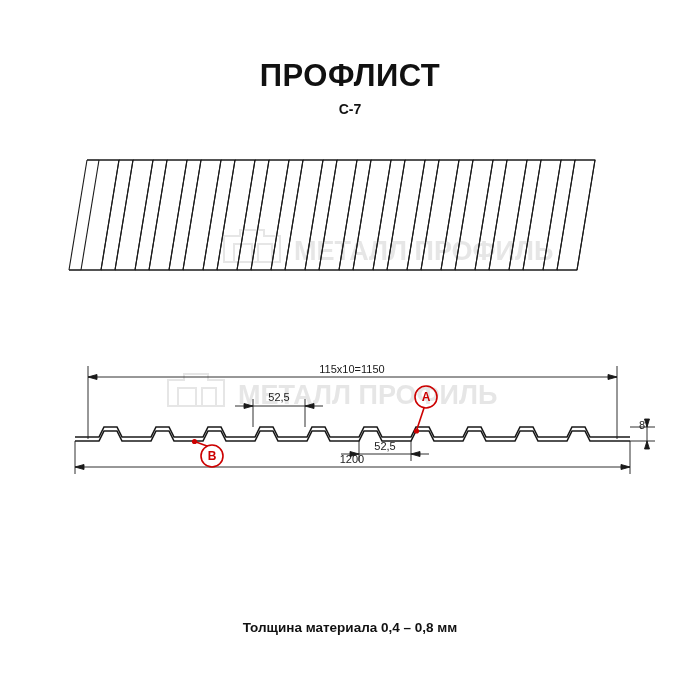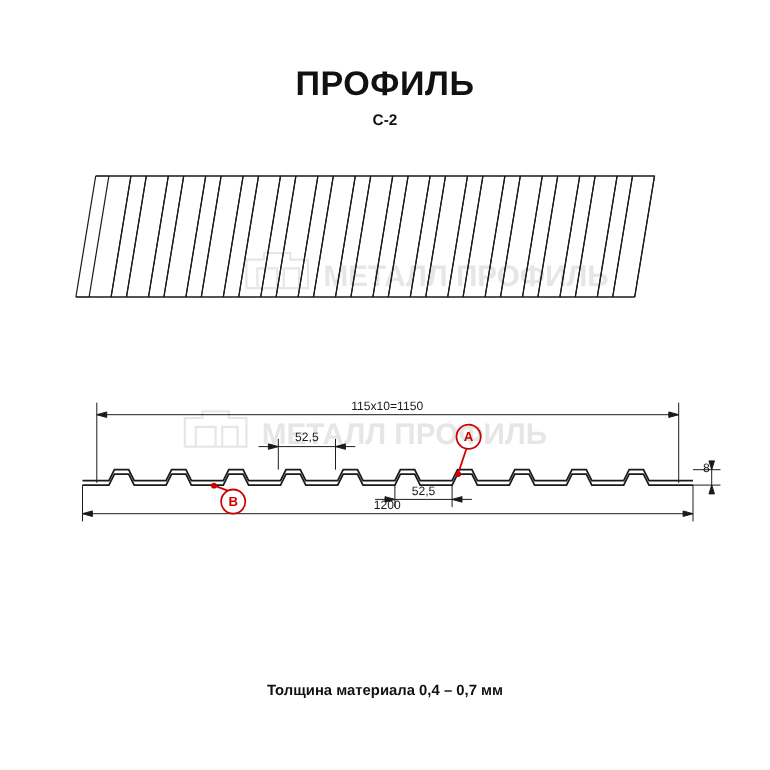--- a/index.html
+++ b/index.html
@@ -83,22 +83,22 @@
     font-size: 12px;
     font-weight: bold;
     fill: #cc0000;
   }
 </style>
 </head>
 <body>
 
 <div class="page">
 
-  <div class="title">ПРОФИЛЬ</div>
-  <div class="subtitle">С-2</div>
+  <div class="title">ПРОФЛИСТ</div>
+  <div class="subtitle">С-7</div>
 
   <div class="watermark wm1">
     <svg width="320" height="70" viewBox="0 0 320 70">
       <g fill="none" stroke="#e6e6e6" stroke-width="2">
         <path d="M6 44 L6 18 L22 18 L22 12 L46 12 L46 18 L62 18 L62 44 Z"></path>
         <path d="M16 44 L16 26 L34 26 L34 44"></path>
         <path d="M40 44 L40 26 L54 26 L54 44"></path>
       </g>
       <text x="76" y="42" font-family="Liberation Sans, sans-serif" font-size="27" font-weight="bold" fill="#e6e6e6">МЕТАЛЛ ПРОФИЛЬ</text>
     </svg>
@@ -288,15 +288,15 @@
       <g>
         <circle cx="157" cy="107" r="11" fill="none" stroke="#cc0000" stroke-width="1.6"></circle>
         <text class="calloutletter" x="157" y="111" text-anchor="middle">B</text>
         <line x1="152" y1="97" x2="141" y2="93" stroke="#cc0000" stroke-width="1.6"></line>
         <circle cx="139.5" cy="92.5" r="2.6" fill="#cc0000"></circle>
       </g>
 
     </svg>
   </div>
 
-  <div class="footer-note">Толщина материала 0,4 – 0,7 мм</div>
+  <div class="footer-note">Толщина материала 0,4 – 0,8 мм</div>
 
 </div>
 
 </body></html>

